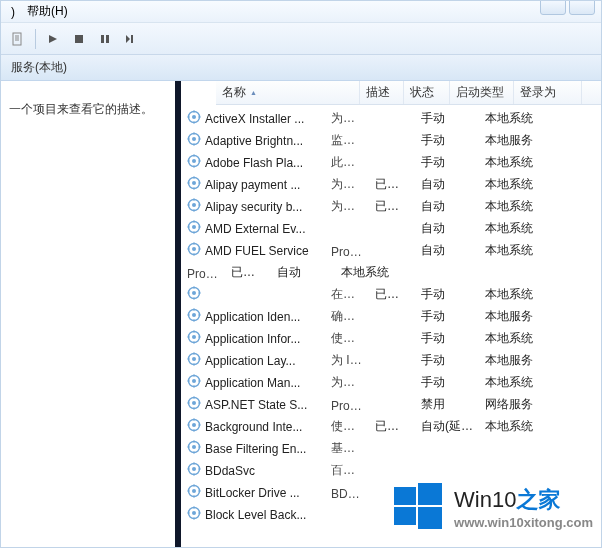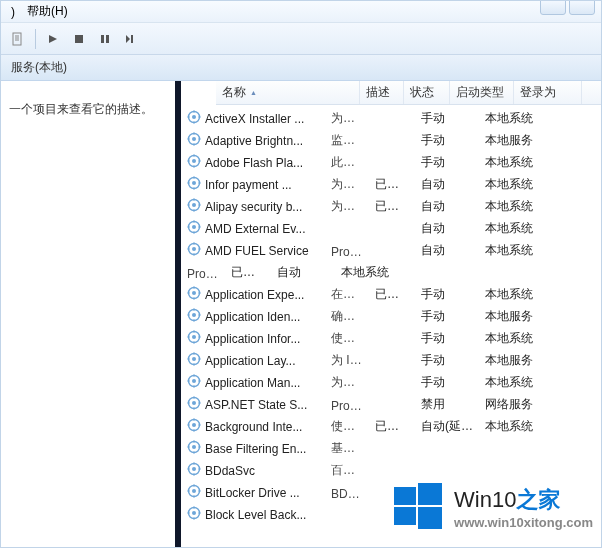--- a/index.html
+++ b/index.html
@@ -289,21 +289,21 @@
             <span><svg class="svc-icon" viewBox="0 0 14 14">
                 <circle cx="7" cy="7" r="5.5" fill="none" stroke="#6ea6d8" stroke-width="1.4"></circle>
                 <circle cx="7" cy="7" r="2" fill="#6ea6d8"></circle>
                 <g stroke="#6ea6d8" stroke-width="1.4">
                   <line x1="7" y1="0.5" x2="7" y2="2.5"></line>
                   <line x1="7" y1="11.5" x2="7" y2="13.5"></line>
                   <line x1="0.5" y1="7" x2="2.5" y2="7"></line>
                   <line x1="11.5" y1="7" x2="13.5" y2="7"></line>
                 </g>
               </svg></span>
-            <span>Infor payment ...</span>
+            <span>Alipay payment ...</span>
           </div>
           <div class="cell cdesc">为支...</div>
           <div class="cell cstatus">已启动</div>
           <div class="cell cstartup">自动</div>
           <div class="cell clogon">本地系统</div>
         </div>
         <div class="row">
           <div class="cell cname">
             <span><svg class="svc-icon" viewBox="0 0 14 14">
                 <circle cx="7" cy="7" r="5.5" fill="none" stroke="#6ea6d8" stroke-width="1.4"></circle>
@@ -371,21 +371,20 @@
             <span><svg class="svc-icon" viewBox="0 0 14 14">
                 <circle cx="7" cy="7" r="5.5" fill="none" stroke="#6ea6d8" stroke-width="1.4"></circle>
                 <circle cx="7" cy="7" r="2" fill="#6ea6d8"></circle>
                 <g stroke="#6ea6d8" stroke-width="1.4">
                   <line x1="7" y1="0.5" x2="7" y2="2.5"></line>
                   <line x1="7" y1="11.5" x2="7" y2="13.5"></line>
                   <line x1="0.5" y1="7" x2="2.5" y2="7"></line>
                   <line x1="11.5" y1="7" x2="13.5" y2="7"></line>
                 </g>
               </svg></span>
-            <span>Application Expe...</span>
           </div>
           <div class="cell cdesc">在应...</div>
           <div class="cell cstatus">已启动</div>
           <div class="cell cstartup">手动</div>
           <div class="cell clogon">本地系统</div>
         </div>
         <div class="row">
           <div class="cell cname">
             <span><svg class="svc-icon" viewBox="0 0 14 14">
                 <circle cx="7" cy="7" r="5.5" fill="none" stroke="#6ea6d8" stroke-width="1.4"></circle>

